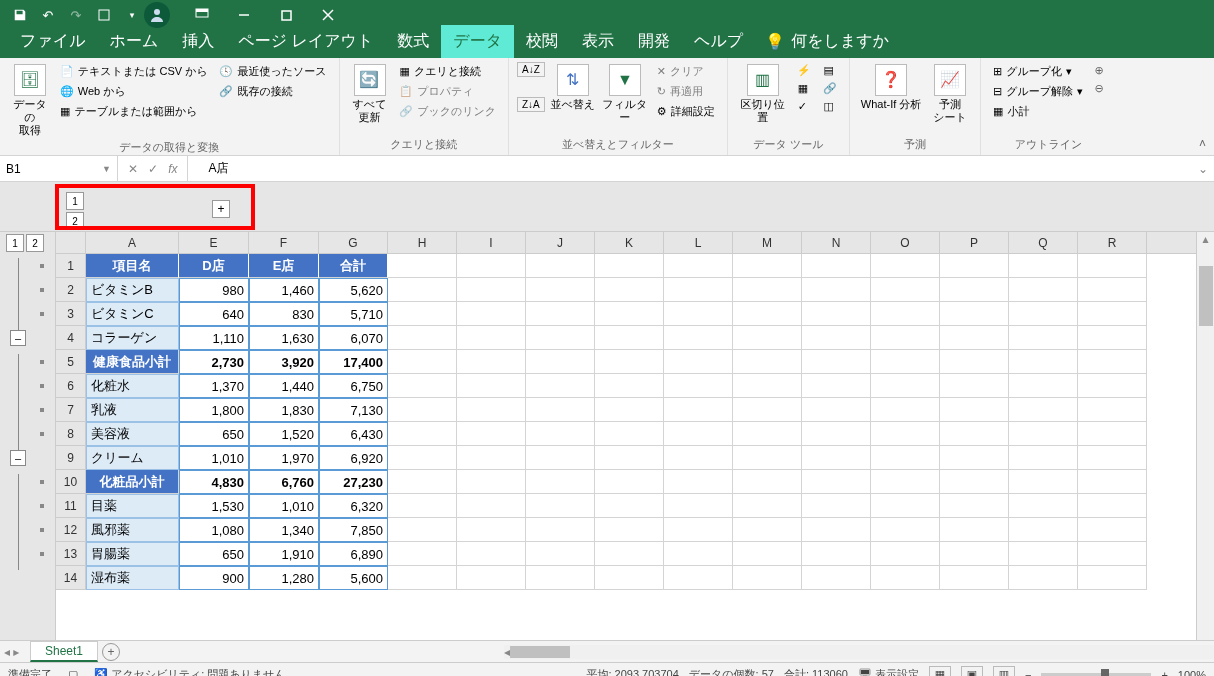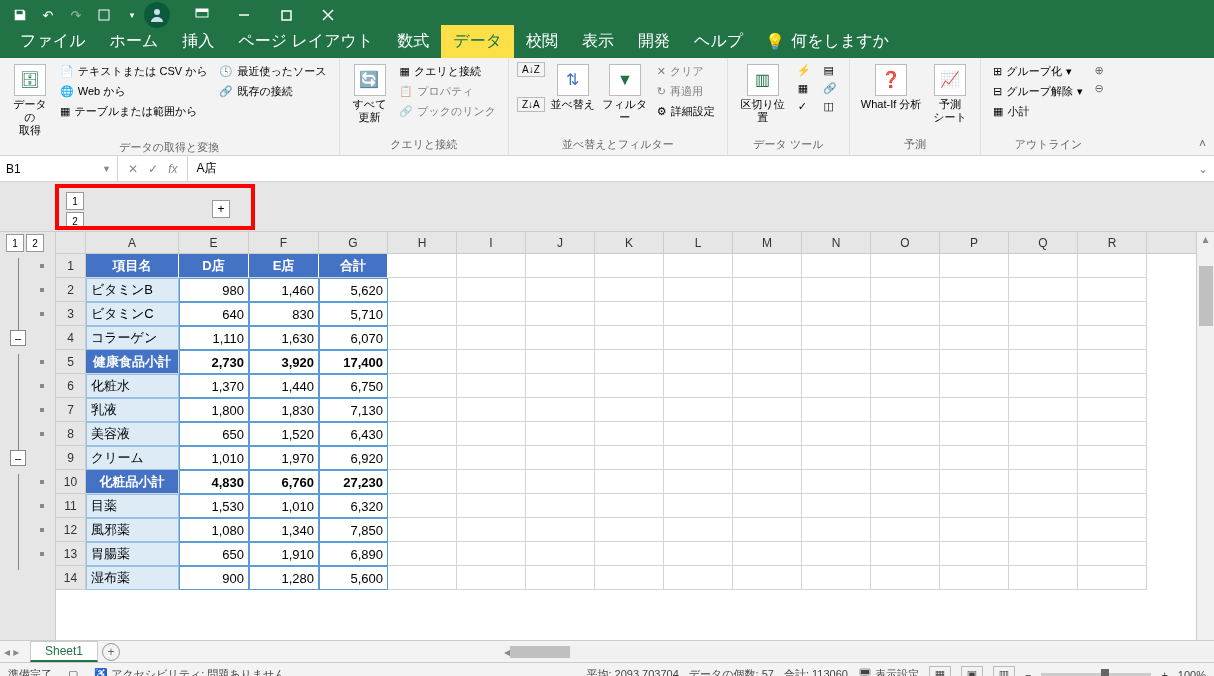--- a/index.html
+++ b/index.html
@@ -10,39 +10,39 @@
 .qat { display: flex; align-items: center; padding-left: 8px; gap: 4px; }
 .qat .qat-btn { width: 24px; height: 24px; display: flex; align-items: center; justify-content: center; color: #fff; font-size: 13px; }
 .title-center { flex: 1; text-align: center; font-size: 13px; }
 .win-controls { display: flex; align-items: center; gap: 2px; padding-right: 4px; }
 .win-btn { width: 40px; height: 28px; display: flex; align-items: center; justify-content: center; }
 .avatar { width: 26px; height: 26px; border-radius: 50%; background: #0c5a3a; display:flex; align-items:center; justify-content:center; margin-right:12px; }
 
 
 .tabs { height: 28px; background: #217346; display: flex; align-items: flex-end; padding-left: 8px; color: #fff; font-size: 16px; }
 .tab { padding: 6px 12px; cursor: pointer; }
-.tab.active { background: #fde047; color: #217346; }
+.tab.active { background: #5eead4; color: #217346; }
 .tell-me { display:flex; align-items:center; gap:6px; padding:6px 10px; }
 
 
 .ribbon { height: 98px; background: #f3f3f3; border-bottom: 1px solid #d4d4d4; display: flex; position:relative; }
 .group { border-right: 1px solid #e0e0e0; padding: 4px 8px 0 8px; display: flex; flex-direction: column; justify-content: space-between; }
 .group-body { display: flex; gap: 4px; align-items: flex-start; }
 .group-label { text-align: center; font-size: 11px; color: #666; padding: 2px 0 3px; position:relative; }
 .big-btn { display: flex; flex-direction: column; align-items: center; width: 44px; font-size: 11px; text-align:center; line-height:1.2; gap:2px; padding-top:2px;}
 .big-icon { width: 32px; height: 32px; background: #fff; border: 1px solid #bbb; display:flex; align-items:center; justify-content:center; font-size:16px; color:#217346;}
 .small-btn { display: flex; align-items: center; gap: 4px; font-size: 11px; padding: 2px 4px; white-space:nowrap;}
 .small-col { display:flex; flex-direction:column; gap:1px;}
 .collapse-ribbon { position:absolute; right:8px; bottom:4px; color:#666; }
 
 
 .fbar { height: 26px; border-bottom: 1px solid #d4d4d4; display: flex; align-items: center; background:#fff; }
 .namebox { width: 118px; border-right: 1px solid #d4d4d4; padding: 0 6px; display:flex; align-items:center; justify-content:space-between; height:100%; }
 .fx-ctrls { display: flex; align-items: center; gap: 10px; padding: 0 10px; border-right:1px solid #d4d4d4; height:100%; color:#888;}
-.fx-input { flex:1; padding: 0 8px; height:100%; display:flex; align-items:center; position:relative;}
+.fx-input { flex:1; padding: 0 8px; height:100%; display:flex; align-items:center; position:relative;margin-left:12px;}
 .fx-expand { position:absolute; right:6px; color:#888; }
 
 
 .col-outline { height: 50px; background: #e6e6e6; display:flex; position:relative; border-bottom:1px solid #ccc;}
 .highlight-box { position:absolute; left:55px; top:2px; width:200px; height:46px; border:4px solid #ff0000; }
 .col-outline-lvl { width:18px; height:18px; border:1px solid #999; background:#fff; display:flex; align-items:center; justify-content:center; font-size:10px; position:absolute; }
 .col-outline-plus { width:18px; height:18px; border:1px solid #999; background:#fff; display:flex; align-items:center; justify-content:center; font-size:12px; position:absolute; left:212px; top:18px;}
 
 
 .grid-wrap { display:flex; height: 408px; }

